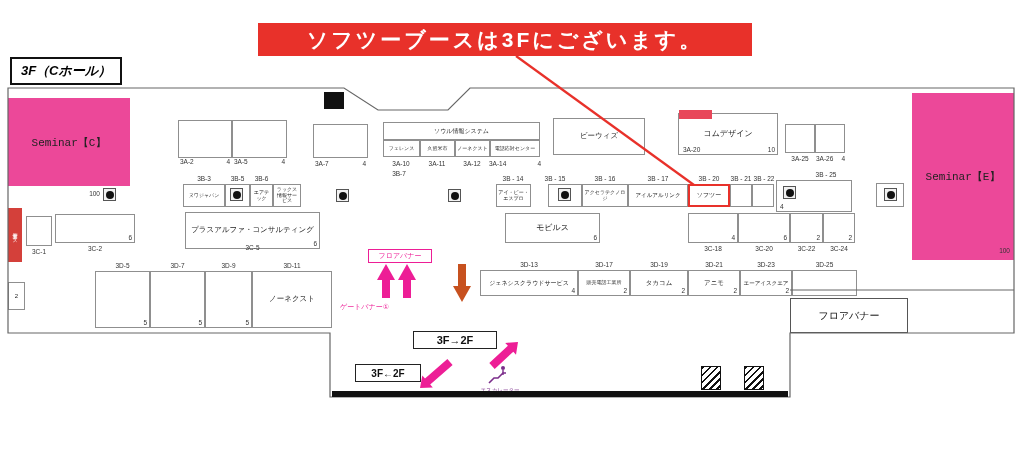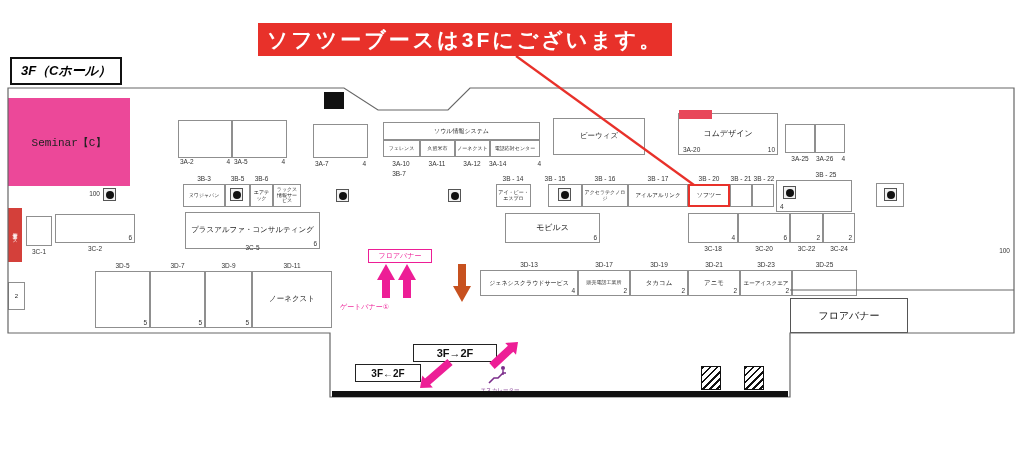--- a/index.html
+++ b/index.html
@@ -1,19 +1,19 @@
 <!DOCTYPE html>
 <html><head>
 <meta charset="utf-8">
 <style>
   * { margin:0; padding:0; box-sizing:border-box; }
   body { font-family:"Liberation Sans","DejaVu Sans",sans-serif; background:#fff; }
   .stage { position:relative; width:1024px; height:449px; background:#fff; overflow:hidden; }
 
-  .banner { position:absolute; left:258px; top:23px; width:414px; height:33px;
+  .banner { position:absolute; left:258px; top:23px; width:494px; height:33px;
             background:#e8312a; color:#fff; font-size:21px; font-weight:bold;
             letter-spacing:3px; display:flex; align-items:center; justify-content:center; }
   .title  { position:absolute; left:10px; top:57px; width:112px; height:28px;
             border:2px solid #111; display:flex; align-items:center; justify-content:center;
             font-size:13px; font-weight:bold; background:#fff;font-style:italic; }
 
   .seminar { position:absolute; background:#ec4899; display:flex; align-items:center;
              justify-content:center; font-size:11px; color:#222;font-family:Liberation Mono, monospace; }
   .cap { position:absolute; font-size:6.5px; color:#333; text-align:right; }
 
@@ -58,20 +58,21 @@
 </style>
 </head>
 <body>
 
 <div class="stage">
 
   <div class="banner">ソフツーブースは3Fにございます。</div>
   <div class="title">3F（Cホール）</div>
 
   <div class="seminar" style="left:8px;top:98px;width:122px;height:88px">Seminar【C】</div>
+  <div class="seminar" style="left:912px;top:93px;width:102px;height:167px">Seminar【E】</div>
   <div class="cap" style="left:986px;top:247px;width:24px">100</div>
   <div class="cap" style="left:78px;top:190px;width:22px">100</div>
 
   <div class="orgbooth">主催者ブース</div>
 
   <div class="booth" style="left:178px;top:120px;width:54px;height:38px"></div>
   <div class="alabel" style="left:180px;top:158px;width:50px">
     <span>3A-2</span>
     <span>4</span>
   </div>
@@ -265,21 +266,21 @@
   <div class="booth" style="left:792px;top:270px;width:65px;height:26px"></div>
 
   <div class="booth" style="left:8px;top:282px;width:17px;height:28px">
     <span class="bname f6">2</span>
   </div>
 
   <div class="office">フロアバナー</div>
 
   <div class="floorbanner">フロアバナー</div>
   <div class="gatebanner">ゲートバナー①</div>
-  <div class="route" style="left:413px;top:344px;width:84px;height:18px;font-size:11px">3F→2F</div>
+  <div class="route" style="left:413px;top:331px;width:84px;height:18px;font-size:11px">3F→2F</div>
   <div class="route" style="left:355px;top:364px;width:66px;height:18px;font-size:10px">3F←2F</div>
   <div class="esc" style="left:701px;top:366px"></div>
   <div class="esc" style="left:744px;top:366px"></div>
   <div class="esclabel">エスカレーター</div>
 
   <svg class="overlay" width="1024" height="449" viewBox="0 0 1024 449">
     <path d="M8,88 H344 L378,110 H448 L470,88 H1014 V333 H790 V397 H330 V333 H8 Z" fill="none" stroke="#666" stroke-width="1.2"></path>
     <line x1="790" y1="290" x2="1014" y2="290" stroke="#666" stroke-width="1"></line>
     <rect x="324" y="92" width="20" height="17" fill="#111"></rect>
     <rect x="332" y="391" width="456" height="6" fill="#111"></rect>

